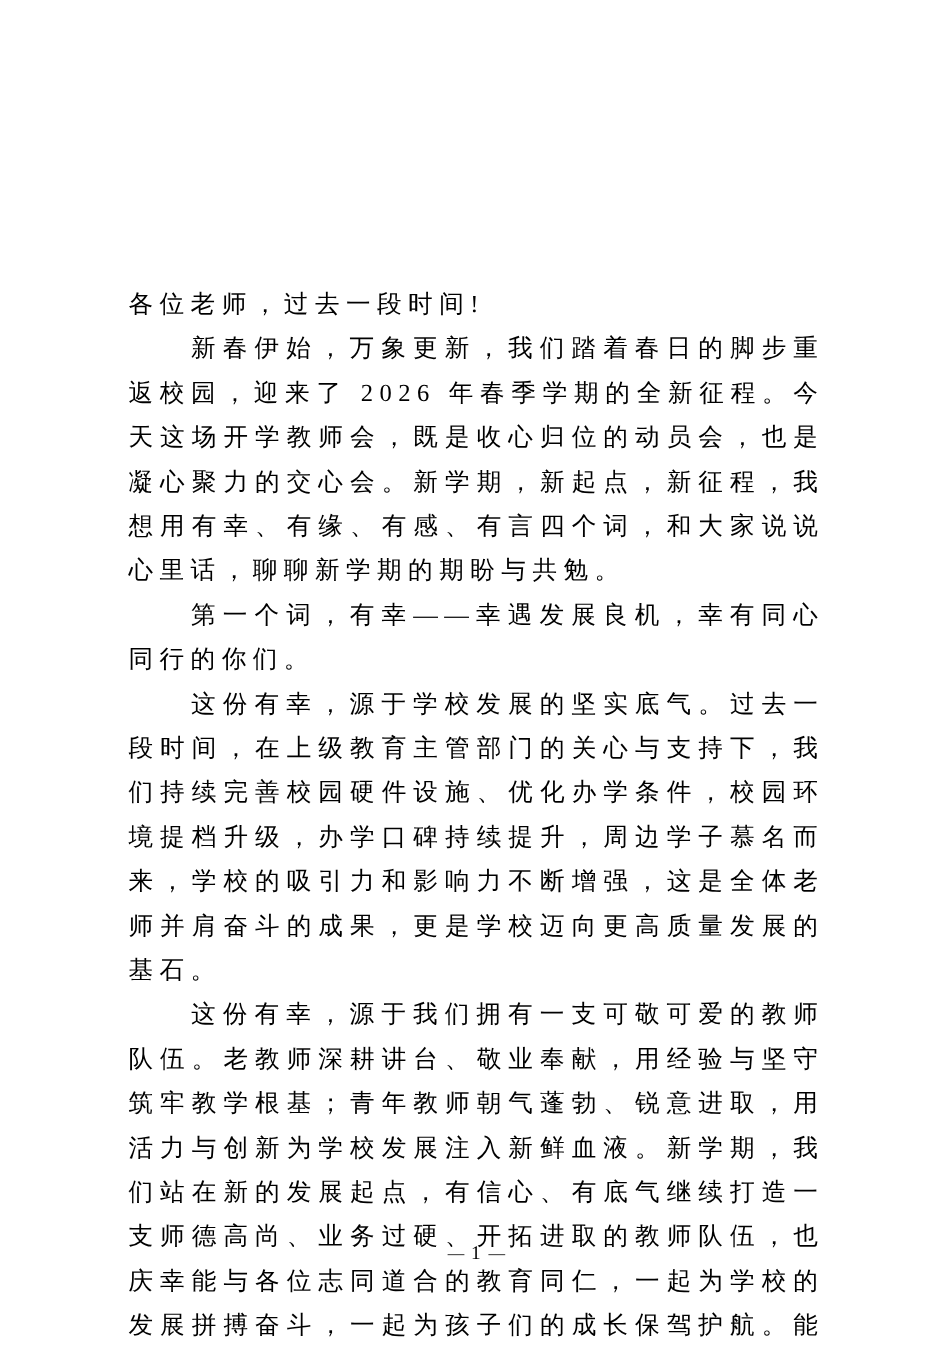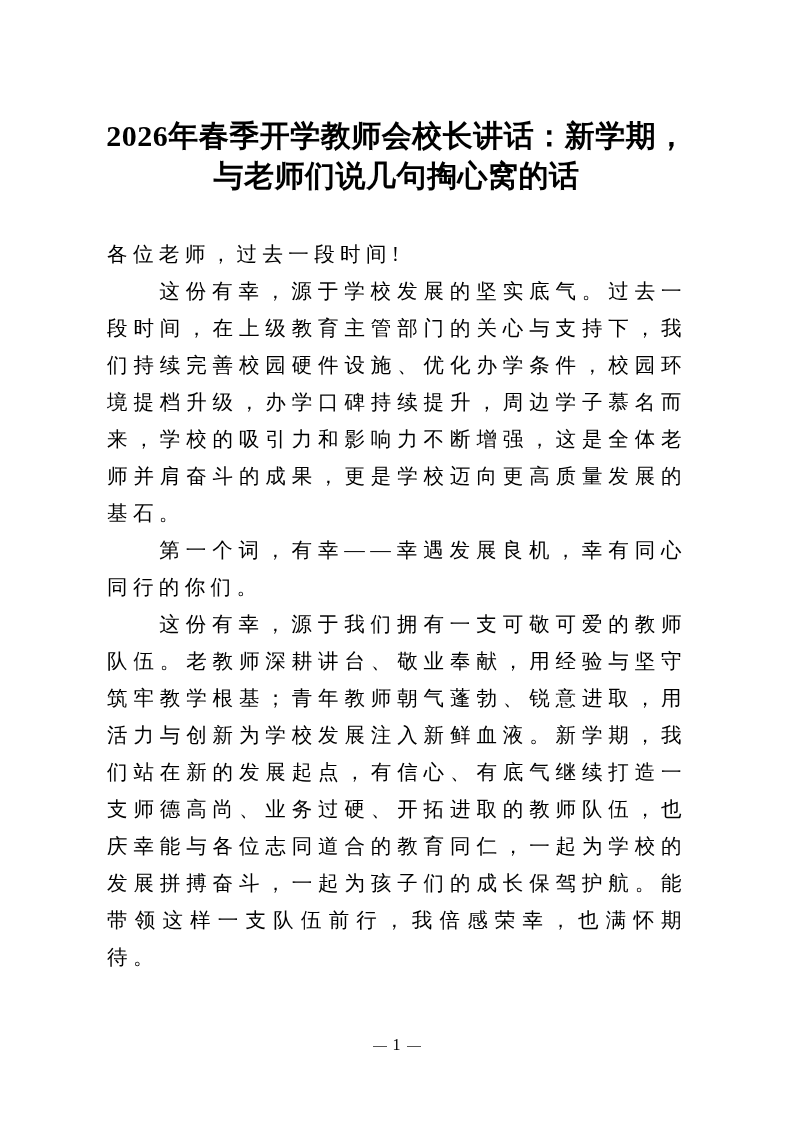--- a/index.html
+++ b/index.html
@@ -72,29 +72,26 @@
       background: #555;
       vertical-align: middle;
       margin: 0 6px;
     }
   </style>
 </head>
 <body>
 
 <div class="page">
 
-  <div class="title">
-    <span class="title-line">2026年春季开学教师会校长讲话：新学期，</span>
-    <span class="title-line">与老师们说几句掏心窝的话</span>
-  </div>
 
   <div class="body">
     <p class="para">各位老师，过去一段时间!</p>
+    <p class="para indent">新春伊始，万象更新，我们踏着春日的脚步重返校园，迎来了 2026 年春季学期的全新征程。今天这场开学教师会，既是收心归位的动员会，也是凝心聚力的交心会。新学期，新起点，新征程，我想用有幸、有缘、有感、有言四个词，和大家说说心里话，聊聊新学期的期盼与共勉。</p>
+    <p class="para indent">第一个词，有幸——幸遇发展良机，幸有同心同行的你们。</p>
     <p class="para indent">这份有幸，源于学校发展的坚实底气。过去一段时间，在上级教育主管部门的关心与支持下，我们持续完善校园硬件设施、优化办学条件，校园环境提档升级，办学口碑持续提升，周边学子慕名而来，学校的吸引力和影响力不断增强，这是全体老师并肩奋斗的成果，更是学校迈向更高质量发展的基石。</p>
-    <p class="para indent">第一个词，有幸——幸遇发展良机，幸有同心同行的你们。</p>
     <p class="para indent">这份有幸，源于我们拥有一支可敬可爱的教师队伍。老教师深耕讲台、敬业奉献，用经验与坚守筑牢教学根基；青年教师朝气蓬勃、锐意进取，用活力与创新为学校发展注入新鲜血液。新学期，我们站在新的发展起点，有信心、有底气继续打造一支师德高尚、业务过硬、开拓进取的教师队伍，也庆幸能与各位志同道合的教育同仁，一起为学校的发展拼搏奋斗，一起为孩子们的成长保驾护航。能带领这样一支队伍前行，我倍感荣幸，也满怀期待。</p>
 
   </div>
 
   <div class="footer">
     <span class="dash"></span><span>1</span><span class="dash"></span>
   </div>
 
 </div>
 

